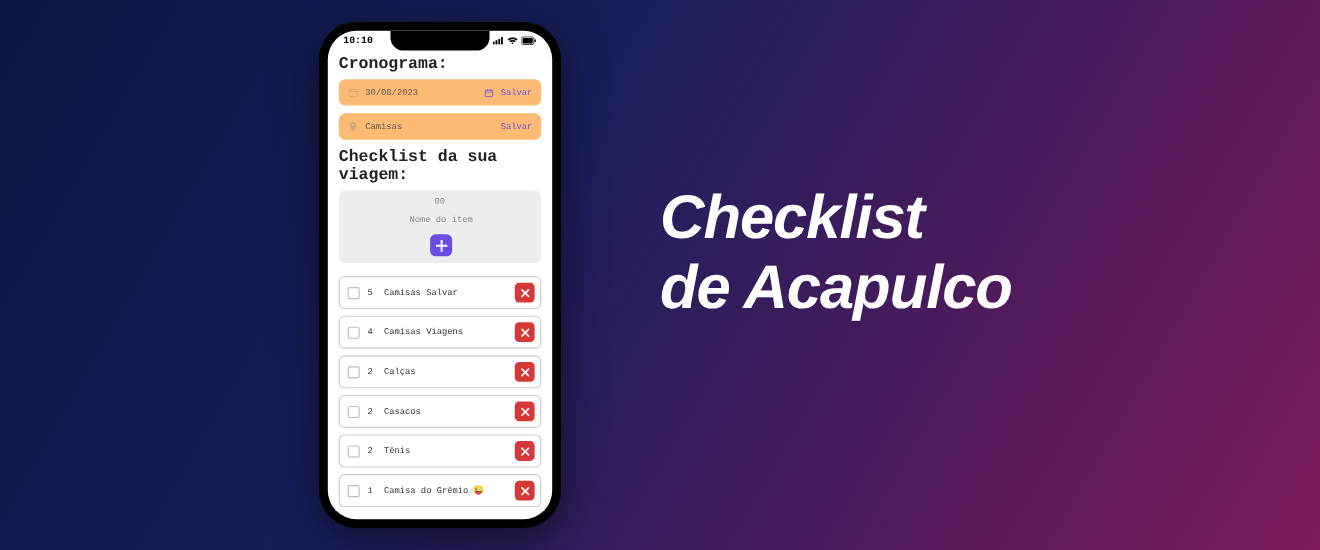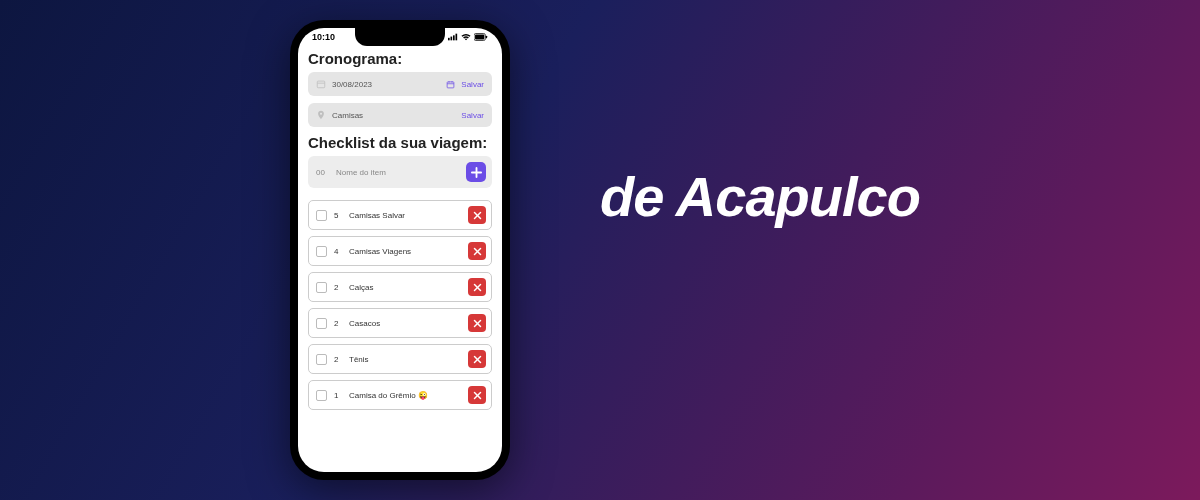--- a/index.html
+++ b/index.html
@@ -33,20 +33,21 @@
       padding: 8px;
       box-shadow: 0 10px 40px rgba(0,0,0,0.5);
     }
     .phone-screen {
       width: 100%;
       height: 100%;
       background: #fff;
       border-radius: 26px;
       overflow: hidden;
       position: relative;
+      font-family: Liberation Mono, monospace;
     }
     .notch {
       position: absolute;
       top: 0;
       left: 50%;
       transform: translateX(-50%);
       width: 90px;
       height: 18px;
       background: #000;
       border-bottom-left-radius: 12px;
@@ -67,21 +68,21 @@
       padding: 6px 10px;
       font-size: 8px;
     }
     .section-label {
       font-size: 15px;
       font-weight: 600;
       color: #222;
       margin-bottom: 5px;
     }
     .input-row {
-      background: #e5e5e5;
+      background: #fdba74;
       border-radius: 6px;
       padding: 7px 8px;
       display: flex;
       align-items: center;
       gap: 6px;
       margin-bottom: 7px;
     }
     .input-row .icn {
       width: 10px;
       height: 10px;
@@ -104,20 +105,21 @@
       font-weight: 500;
     }
     .add-row {
       background: #ededed;
       border-radius: 6px;
       padding: 6px 6px 6px 8px;
       display: flex;
       align-items: center;
       gap: 8px;
       margin-bottom: 12px;
+      flex-direction: column;
     }
     .add-row .qty-ph {
       font-size: 8px;
       color: #888;
       width: 12px;
     }
     .add-row .name-ph {
       flex: 1;
       font-size: 8px;
       color: #888;
@@ -170,20 +172,21 @@
       align-items: center;
       justify-content: center;
       flex-shrink: 0;
     }
     .del-btn svg { width: 9px; height: 9px; }
   </style>
 </head>
 <body>
 
 <div class="hero-title">
+  <div>Checklist</div>
   <div>de Acapulco</div>
 </div>
 
 <div class="phone">
   <div class="phone-screen">
     <div class="notch"></div>
 
     <div class="status-bar">
       <span>10:10</span>
       <div class="status-right">

